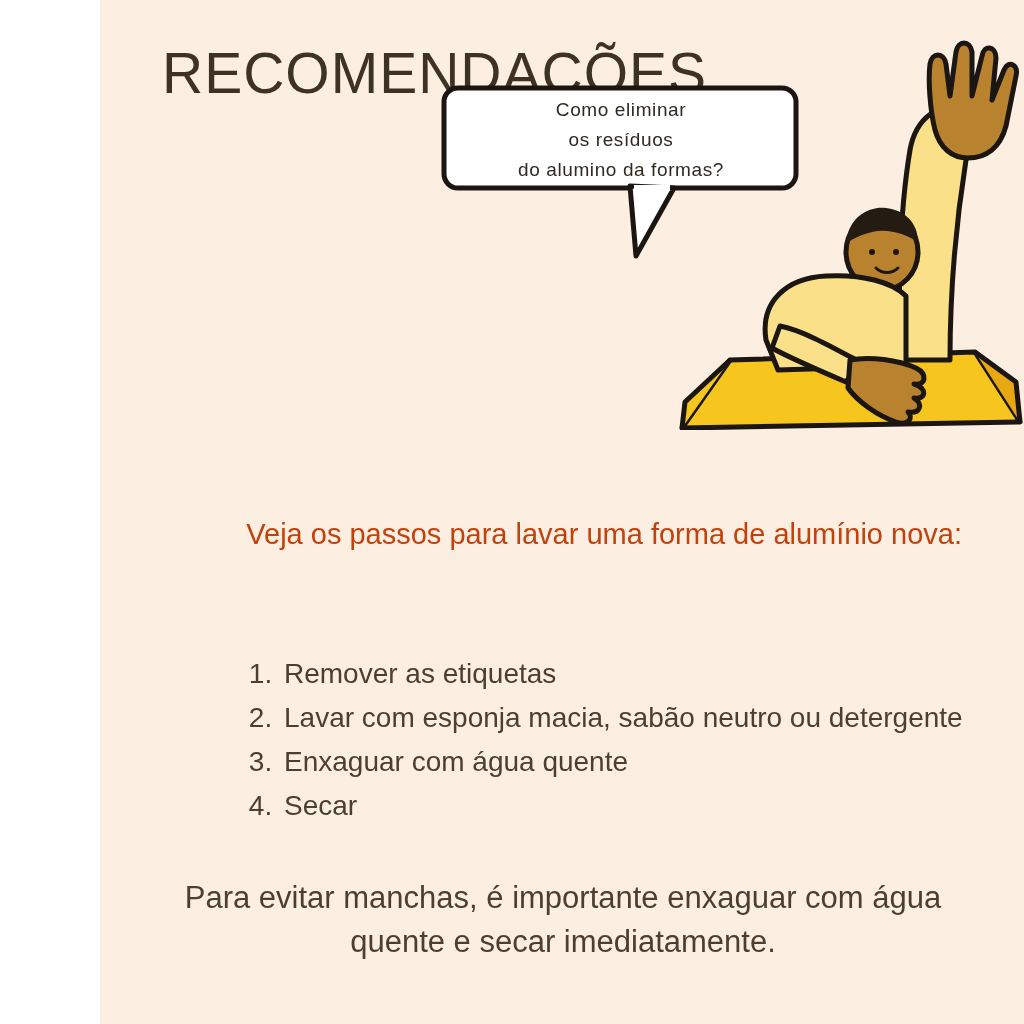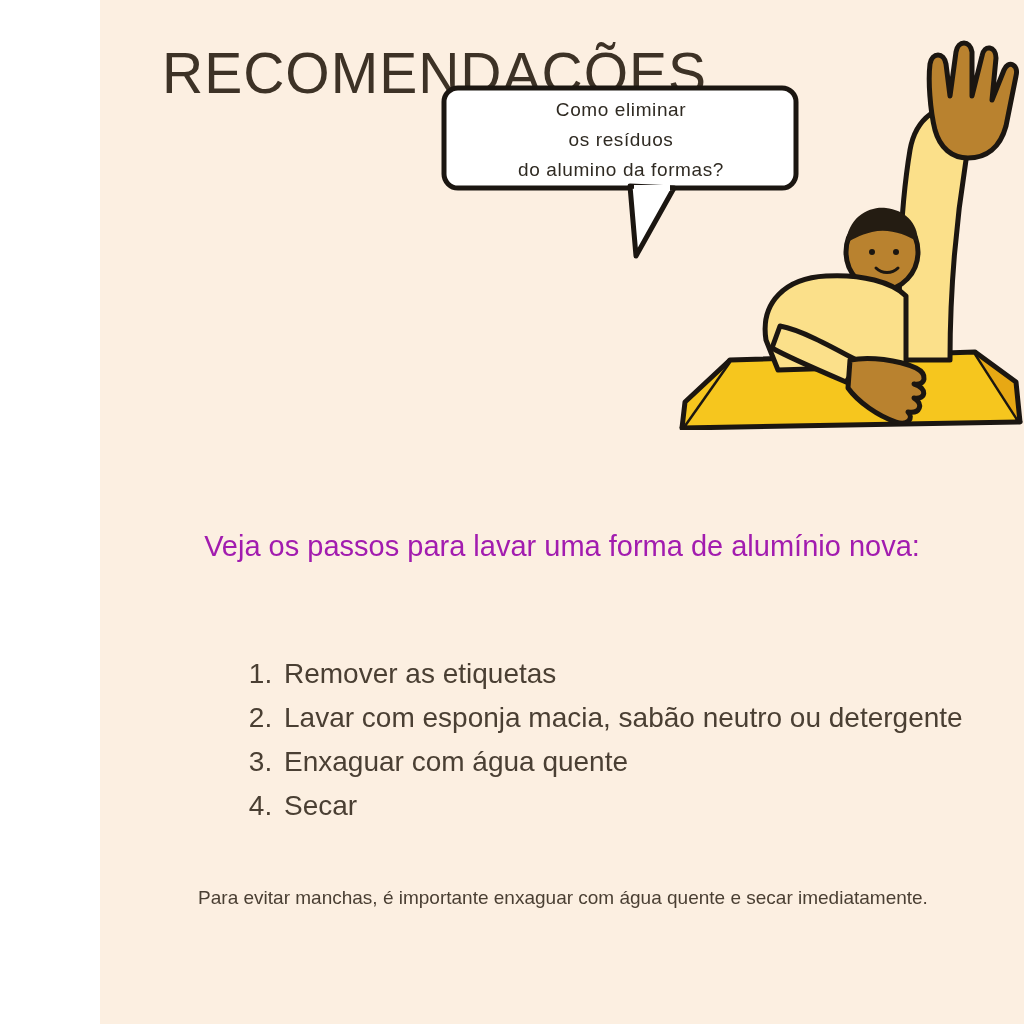--- a/index.html
+++ b/index.html
@@ -70,26 +70,26 @@
     font-size: 25px;
     font-weight: bold;
     color: #3d3226;
     letter-spacing: 0.5px;
   }
 
   
   #intro {
     position: absolute;
     left: 62px;
-    top: 524px;
+    top: 512px;
     width: 800px;
-    text-align: center;
+    text-align: right;
     font-size: 29px;
     line-height: 44px;
-    color: #a21caf;
+    color: #c2410c;
   }
 
   
   #steps {
     position: absolute;
     left: 72px;
     top: 652px;
     width: 790px;
     margin: 0;
     padding-left: 108px;
@@ -102,21 +102,21 @@
     margin-bottom: 0px;
   }
 
   
   #closing {
     position: absolute;
     left: 48px;
     top: 876px;
     width: 830px;
     text-align: center;
-    font-size: 19px;
+    font-size: 31px;
     line-height: 44px;
     color: #4a3f33;
   }
 </style>
 </head>
 <body>
 
 <div id="poster">
 
   <div id="title">RECOMENDAÇÕES</div>

